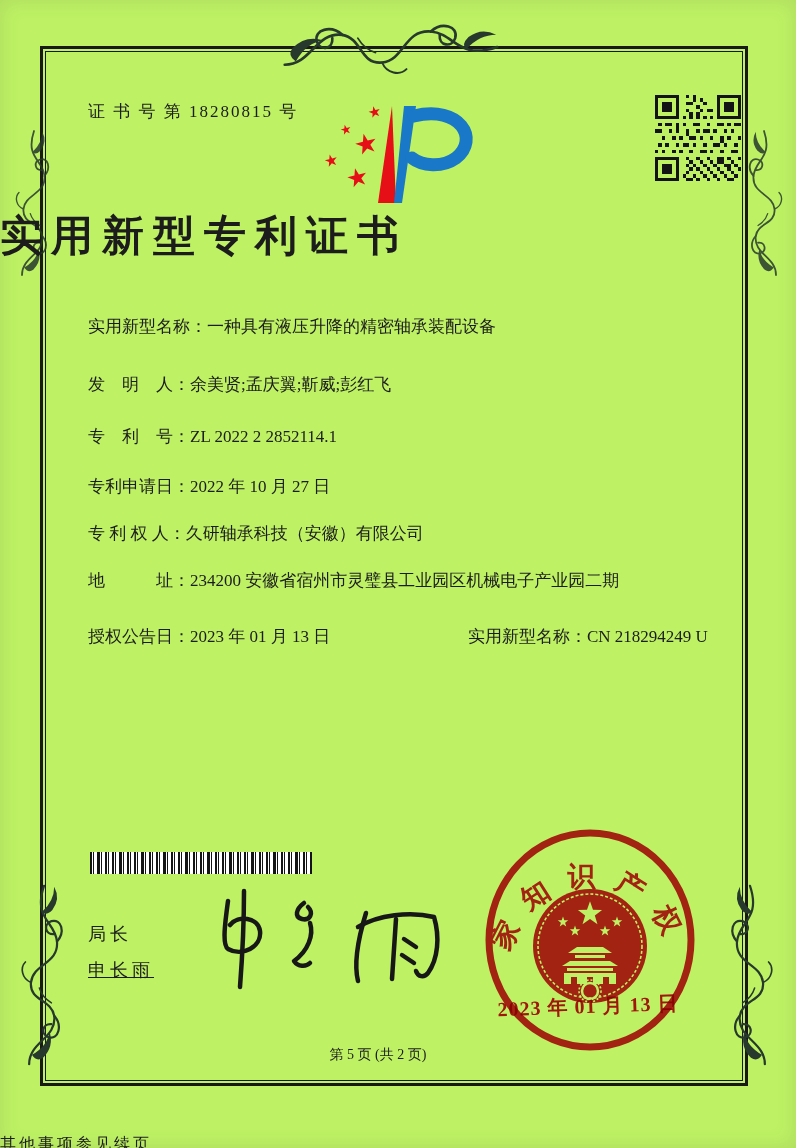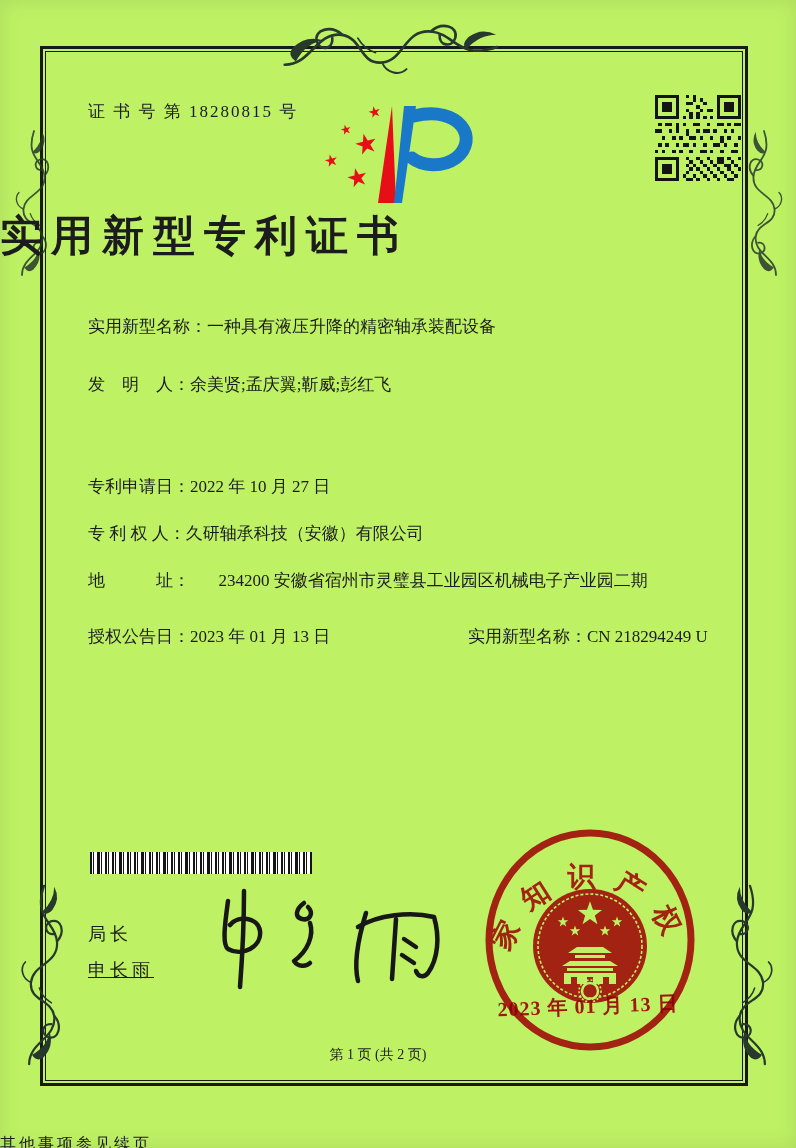--- a/index.html
+++ b/index.html
@@ -19,21 +19,21 @@
   .logo{position:absolute;left:322px;top:103px;width:160px;height:106px;}
   .lstar{position:absolute;color:#e60f18;line-height:1;transform:rotate(-14deg);}
   .logo svg{position:absolute;left:0;top:0;}
   
   .qr{position:absolute;left:655px;top:95px;width:86px;height:86px;}
   
   .title{position:absolute;left:0;right:0;top:208px;text-align:left;font-size:42px;font-weight:bold;letter-spacing:9px;}
   
   .field{position:absolute;left:88px;display:flex;font-size:17px;line-height:29px;}
   .f-label{flex:0 0 auto;white-space:pre;}
-  .f-value{white-space:pre-wrap;text-align:center;}
+  .f-value{white-space:pre-wrap;}
   .f-value.wrap{width:486px;white-space:normal;}
   
   .paras{position:absolute;left:88px;width:624px;top:650px;font-size:17.5px;line-height:31px;text-align:justify;}
   .paras p{margin:0;text-indent:2em;}
   
   .barcode{position:absolute;left:90px;top:852px;width:222px;height:22px;
     background:repeating-linear-gradient(90deg,#141414 0 2px,#fff 2px 3px,#141414 3px 4px,#fff 4px 7px,#141414 7px 10px,#fff 10px 11px,#141414 11px 12px,#fff 12px 15px,#141414 15px 17px,#fff 17px 18px,#141414 18px 19px,#fff 19px 22px);}
   
   .director-title{position:absolute;left:88px;top:922px;font-size:18px;letter-spacing:4px;}
   .director-name{position:absolute;left:88px;top:958px;font-size:18px;letter-spacing:4px;text-decoration:underline;}
@@ -109,20 +109,24 @@
   <div class="title">实用新型专利证书</div>
 
   <div class="field" style="top:312px">
     <span class="f-label">实用新型名称：</span>
     <span class="f-value">一种具有液压升降的精密轴承装配设备</span>
   </div>
   <div class="field" style="top:370px">
     <span class="f-label">发　明　人：</span>
     <span class="f-value">余美贤;孟庆翼;靳威;彭红飞</span>
   </div>
+  <div class="field" style="top:422px">
+    <span class="f-label">专　利　号：</span>
+    <span class="f-value">ZL 2022 2 2852114.1</span>
+  </div>
   <div class="field" style="top:472px">
     <span class="f-label">专利申请日：</span>
     <span class="f-value">2022 年 10 月 27 日</span>
   </div>
   <div class="field" style="top:519px">
     <span class="f-label">专 利 权 人：</span>
     <span class="f-value">久研轴承科技（安徽）有限公司</span>
   </div>
   <div class="field" style="top:566px">
     <span class="f-label">地　　　址：</span>
@@ -179,16 +183,16 @@
       <rect x="86" y="153" width="52" height="11" fill="#fff"></rect>
       <rect x="93" y="157" width="6" height="7" fill="#d7191f"></rect>
       <rect x="109" y="157" width="6" height="7" fill="#d7191f"></rect>
       <rect x="125" y="157" width="6" height="7" fill="#d7191f"></rect>
       <circle cx="112" cy="171" r="8" fill="none" stroke="#fff" stroke-width="2.5"></circle>
       <circle cx="112" cy="171" r="11" fill="none" stroke="#fff" stroke-width="1.6" stroke-dasharray="2,2"></circle>
     </g>
   </svg>
   <div class="seal-date">2023 年 01 月 13 日</div>
 
-  <div class="page-no">第 1 页 (共 2 页)</div>
+  <div class="page-no">第 5 页 (共 2 页)</div>
   <div class="cont-note">其他事项参见续页</div>
 
 </div>
 
 </body></html>

